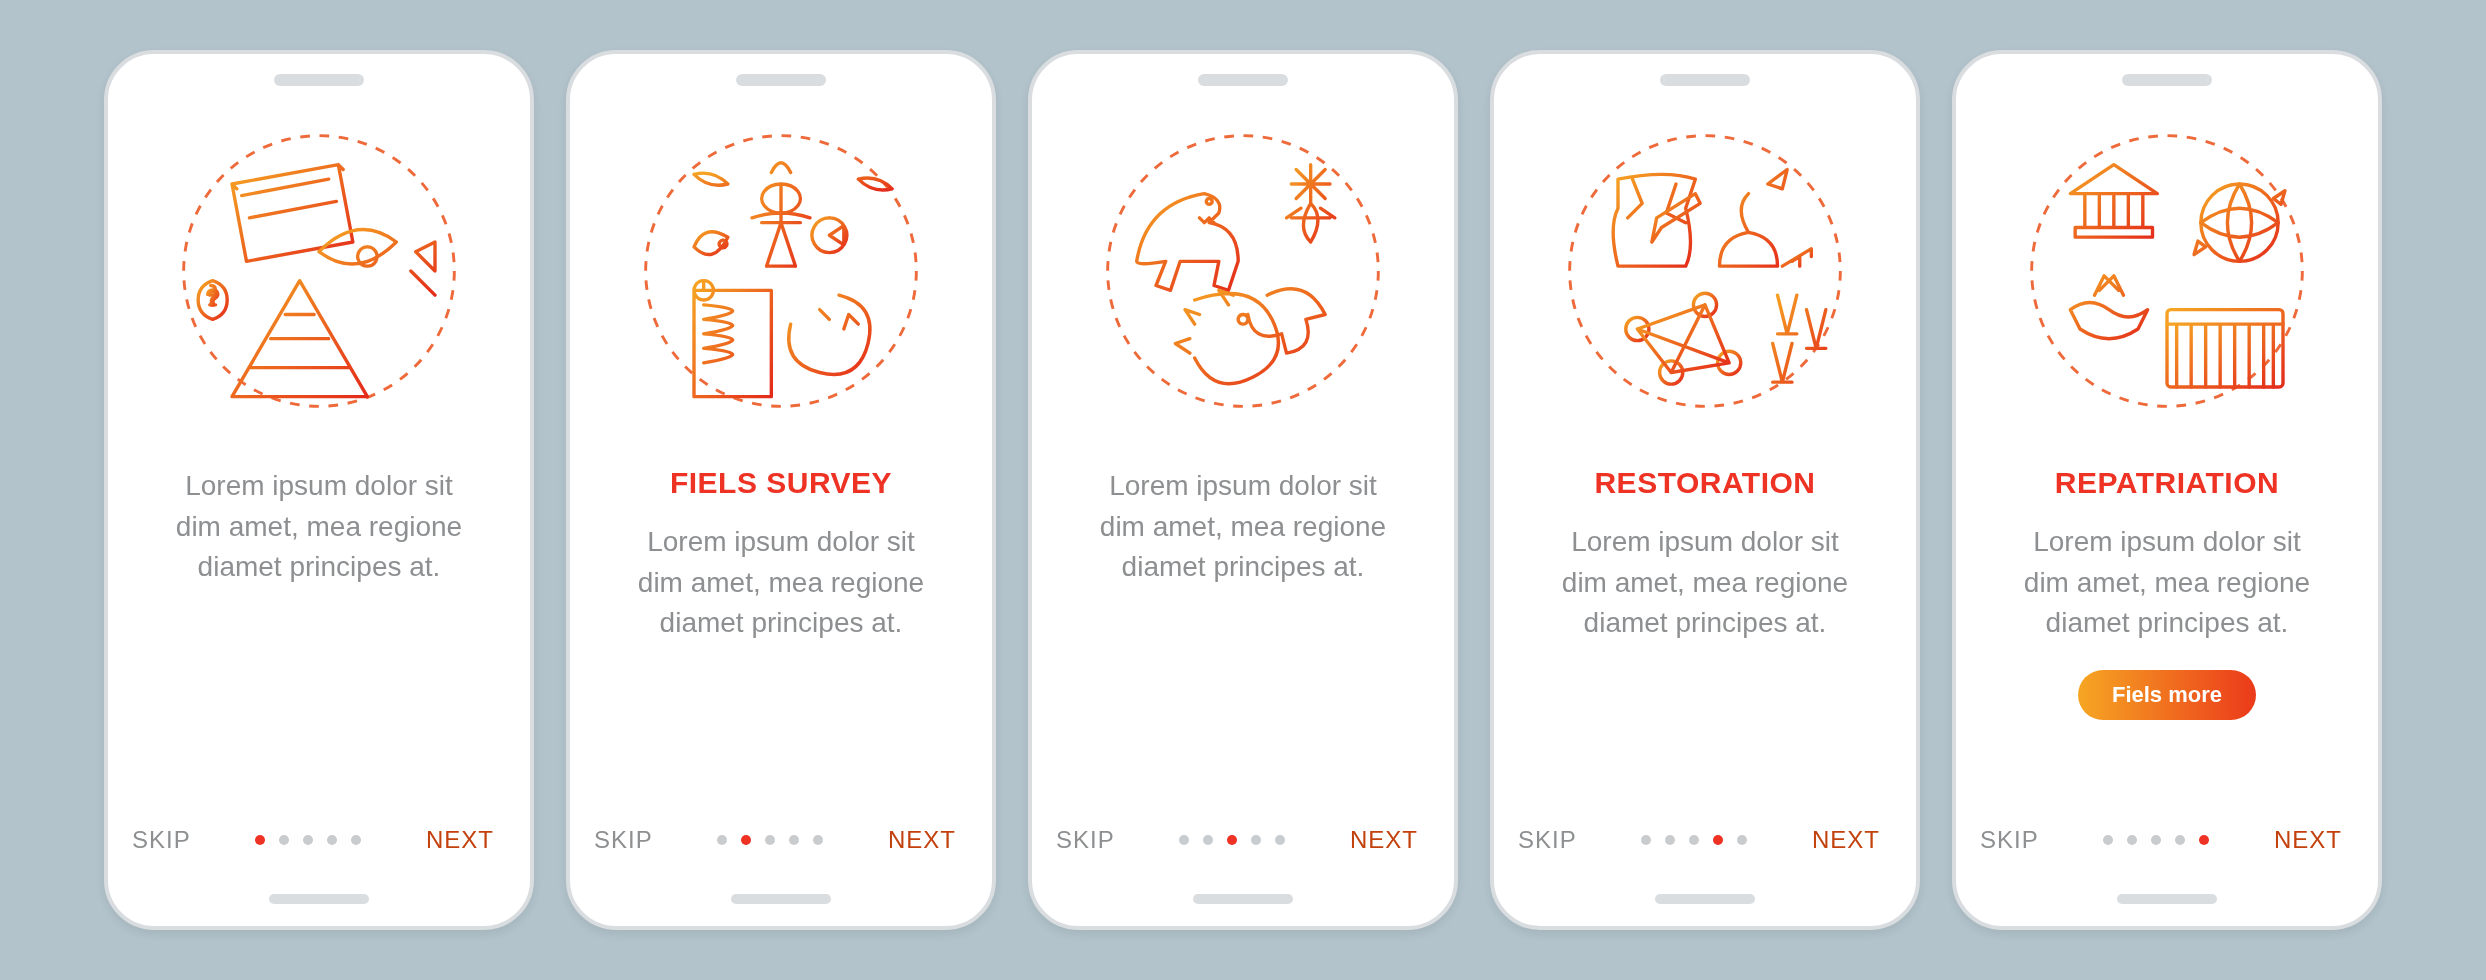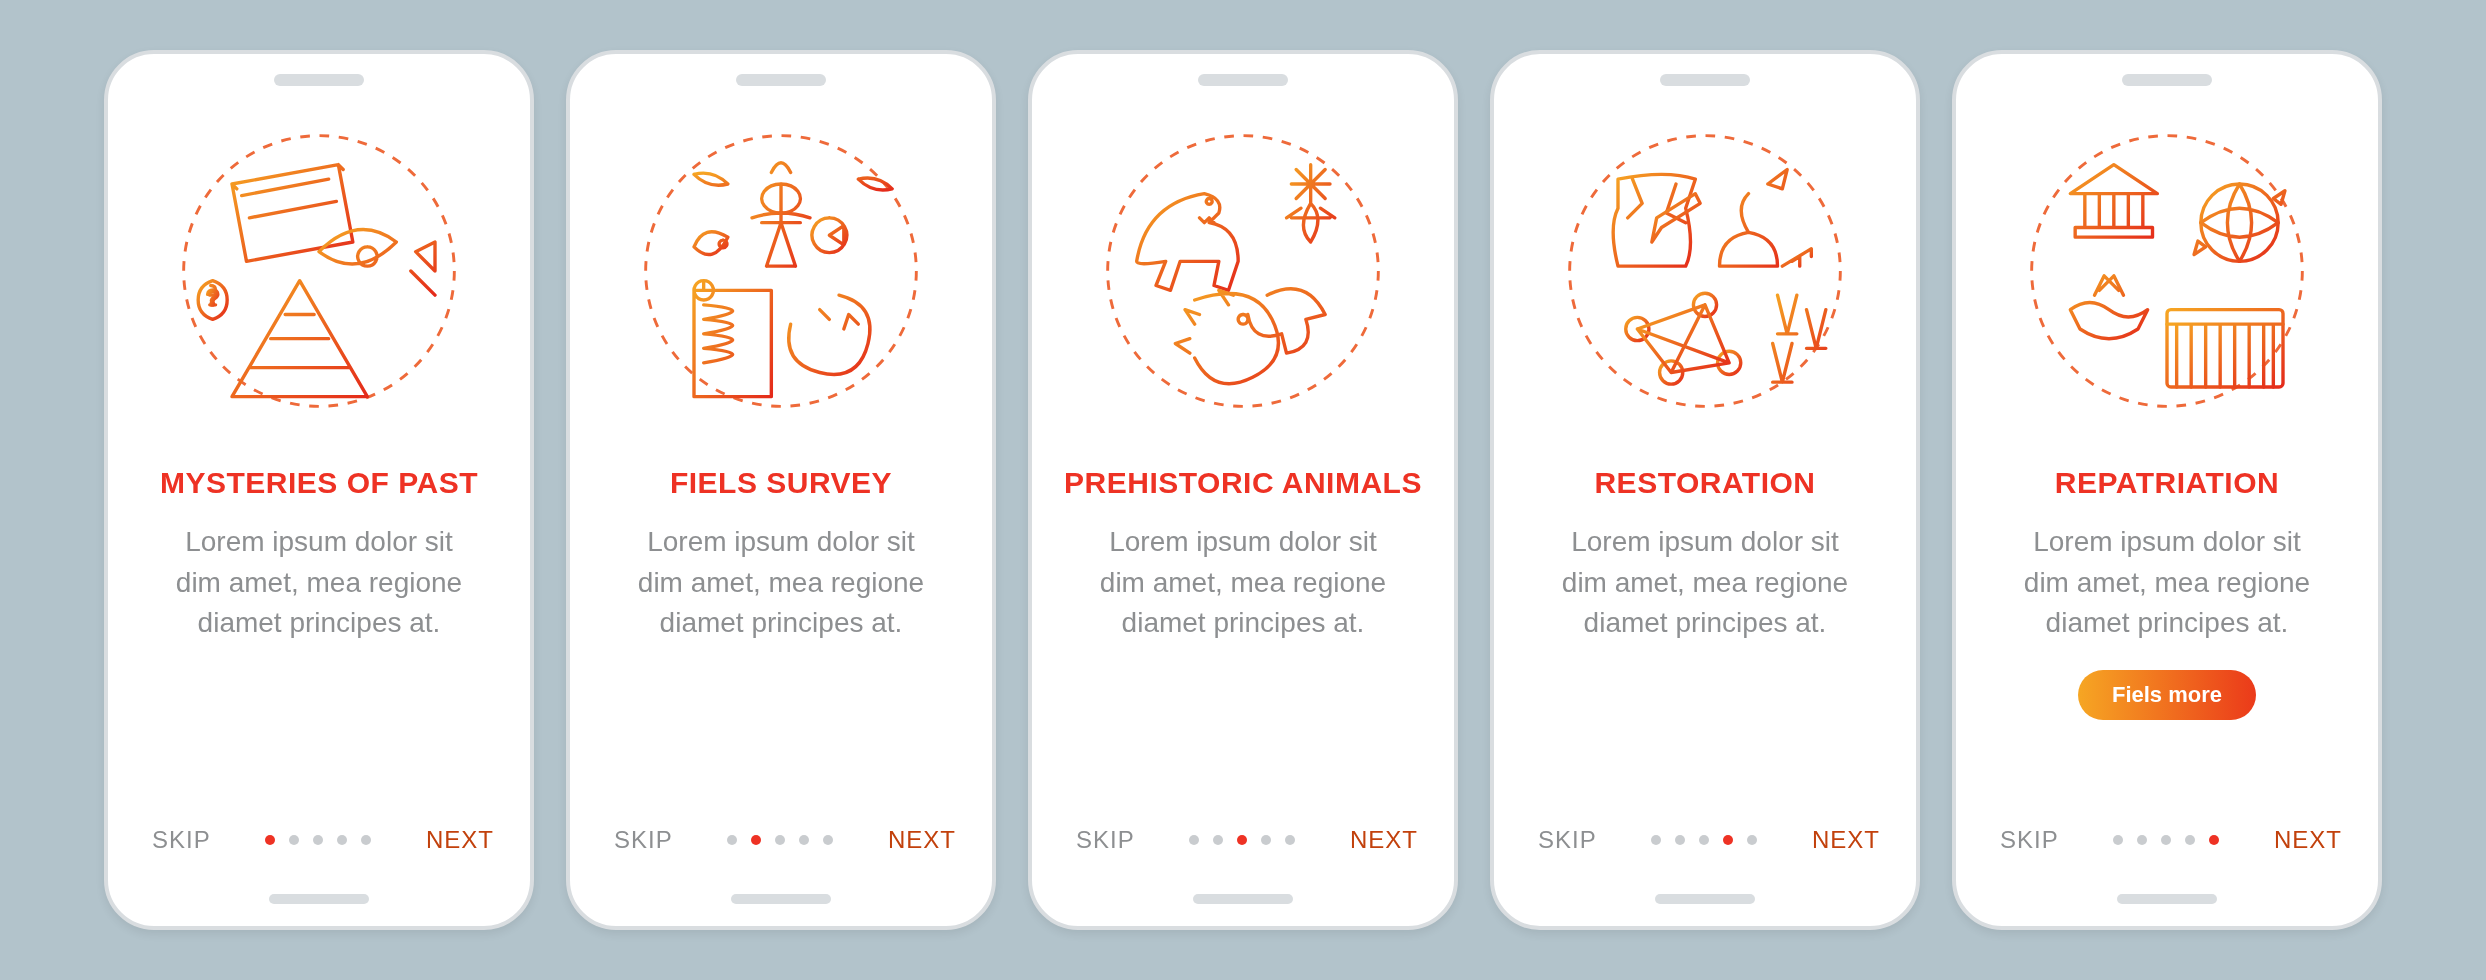--- a/index.html
+++ b/index.html
@@ -64,21 +64,21 @@
     font-size: 22px;
     font-weight: 600;
     padding: 12px 34px;
     border-radius: 40px;
     margin-top: 26px;
     cursor: pointer;
   }
   .footer {
     position: absolute;
     bottom: 72px;
-    left: 44px;
+    left: 24px;
     right: 36px;
     display: flex;
     align-items: center;
     justify-content: space-between;
   }
   .skip, .next {
     font-size: 24px;
     font-weight: 400;
     letter-spacing: 1px;
     cursor: pointer;
@@ -133,21 +133,20 @@
       <circle class="dashed-circle" cx="150" cy="150" r="140"></circle>
       <g class="line-art">
         <path d="M60 60 L170 40 L185 120 L75 140 Z M70 72 L160 55 M78 95 L168 78 M65 65 L60 60 M175 45 L170 40"></path>
         <path d="M230 120 q-40 -30 -80 10 q40 30 80 -10 Z M200 125 a10 10 0 1 0 0.1 0 M245 150 l25 25 M250 130 l20 -10 l0 30 z"></path>
         <path d="M40 160 q-15 5 -15 20 q0 15 15 20 q15 -5 15 -20 q0 -15 -15 -20 M40 180 h0 M40 180 l0 0 M40 180 m-3 -5 l6 0 m-6 10 l6 0 M40 180 m-2 -15 q5 0 5 5"></path>
         <text x="40" y="185" font-size="22" fill="#e44" text-anchor="middle">?</text>
         <path d="M60 280 L130 160 L200 280 Z M80 250 h100 M100 220 h60 M115 195 h30"></path>
       </g>
     </svg>
   </div>
-  <div class="title">Mysteries of past</div>
   <div class="desc">Lorem ipsum dolor sit dim amet, mea regione diamet principes at.</div>
   <div class="footer">
     <span class="skip">SKIP</span>
     <div class="dots">
       <span class="dot active"></span>
       <span class="dot"></span>
       <span class="dot"></span>
       <span class="dot"></span>
       <span class="dot"></span>
     </div>
@@ -192,21 +191,20 @@
   <div class="illus">
     <svg viewBox="0 0 300 300">
       <circle class="dashed-circle" cx="150" cy="150" r="140"></circle>
       <g class="line-art">
         <path d="M40 140 q10 -60 70 -70 q20 5 15 20 l-10 10 q30 5 30 40 l-10 30 l-15 -5 l5 -25 l-40 0 l-10 30 l-15 -5 l10 -25 q-30 5 -30 0 Z M115 75 a3 3 0 1 0 0.1 0 M105 95 l5 5 l5 -5 l5 5"></path>
         <path d="M220 40 l0 40 M200 60 l40 0 M205 45 l30 30 M235 45 l-30 30 M220 80 q-15 25 0 40 q15 -25 0 -40 M200 95 l40 0 M210 85 l-15 10 M230 85 l15 10"></path>
         <path d="M100 180 q60 -20 80 20 q20 40 -20 60 q-40 20 -60 -20 M150 195 a5 5 0 1 0 0.1 0 M135 185 l-10 -15 l15 5 M105 195 l-15 -5 l10 15 M95 220 l-15 5 l15 10 M175 175 q40 -20 60 20 l-20 5 q10 30 -20 35 l-5 -20 q-30 10 -35 -20"></path>
       </g>
     </svg>
   </div>
-  <div class="title">Prehistoric animals</div>
   <div class="desc">Lorem ipsum dolor sit dim amet, mea regione diamet principes at.</div>
   <div class="footer">
     <span class="skip">SKIP</span>
     <div class="dots">
       <span class="dot"></span>
       <span class="dot"></span>
       <span class="dot active"></span>
       <span class="dot"></span>
       <span class="dot"></span>
     </div>

